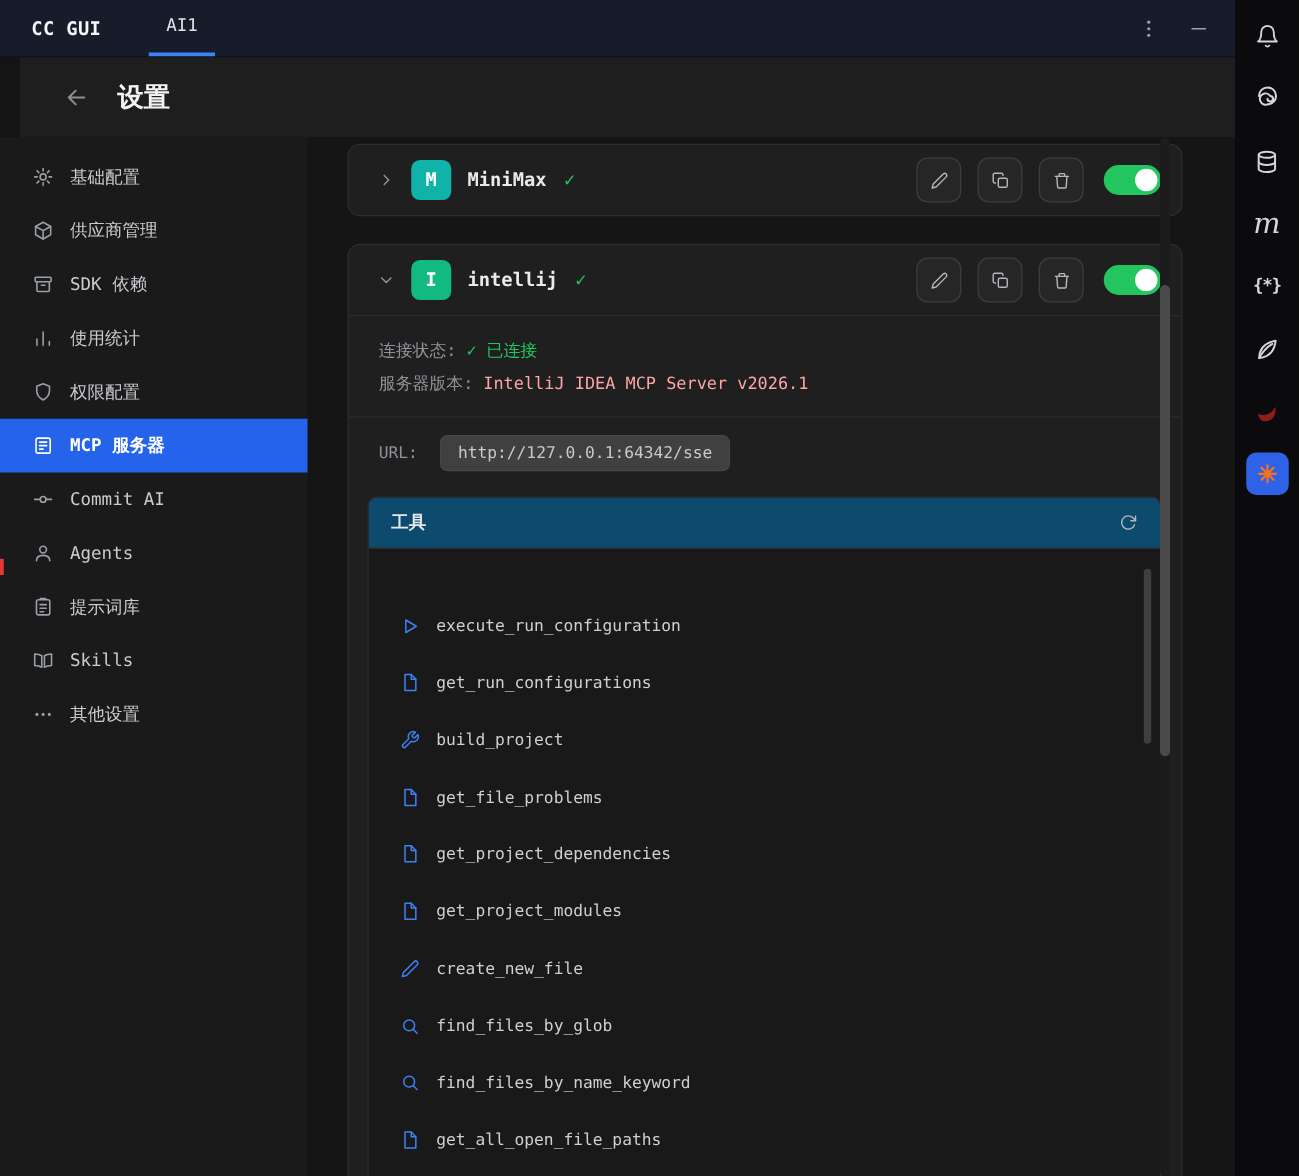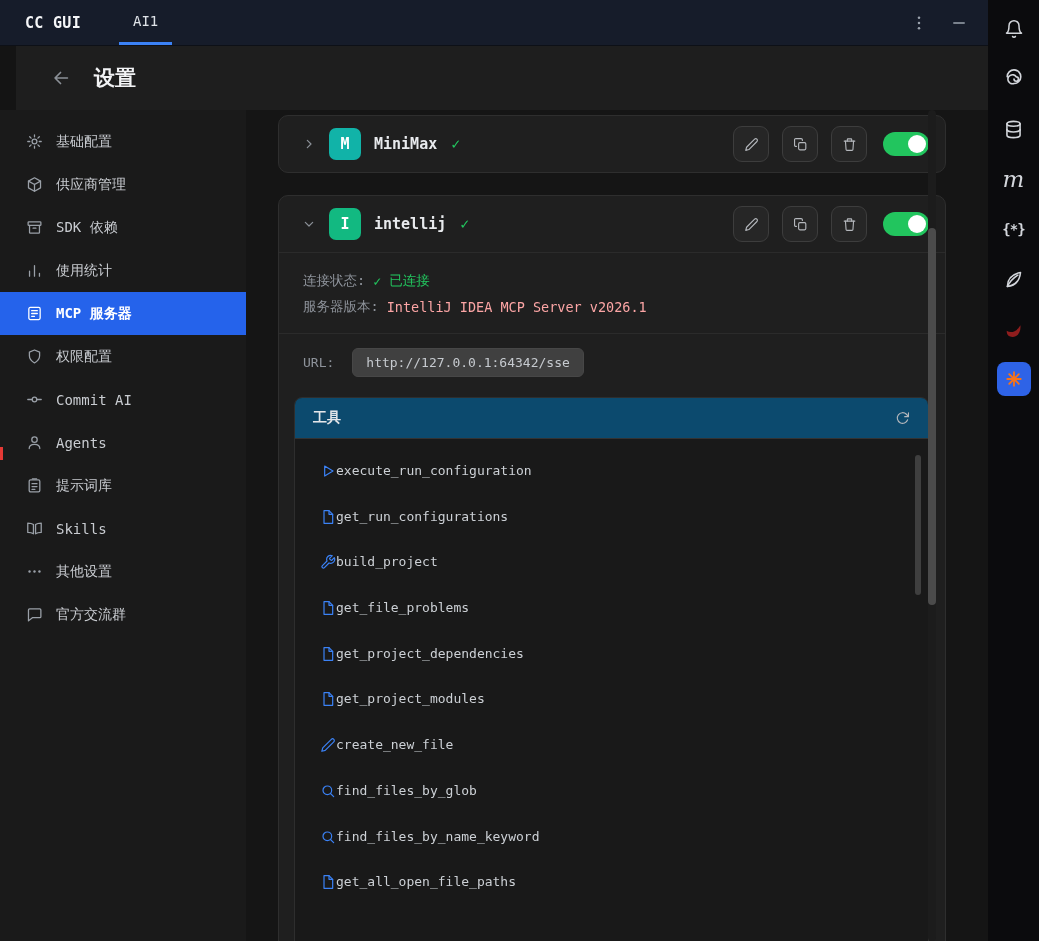--- a/index.html
+++ b/index.html
@@ -64,21 +64,21 @@
   .url-box{background:#404040;border:1px solid #474747;border-radius:6px;padding:6px 13px;color:#c6cacf;font-size:13px;cursor:text;}
 
   .tools{margin:6px 16px 16px 15px;border:1px solid #2e2e2e;border-radius:8px;overflow:hidden;position:relative;}
   .tools-head{height:40px;background:#0c4a6e;display:flex;align-items:center;justify-content:space-between;
               padding:0 18px;border-bottom:1px solid #333;}
   .tools-title{font-size:14px;font-weight:bold;color:#e4e6e9;}
   .refresh{color:#b4b7bc;cursor:pointer;}
   .tools-body{background:#191919;padding:16px 0 0 17px;height:520px;position:relative;box-sizing:border-box;}
   .tcount{font-size:13px;color:#878c93;height:20px;}
   .tool-list{margin-top:8px;}
-  .tool-row{height:45.7px;display:flex;align-items:flex-start;padding-left:8px;cursor:pointer;}
+  .tool-row{height:45.7px;display:flex;align-items:flex-end;gap:13px;padding-left:8px;cursor:pointer;}
   .tool-ic{color:#3b82f6;flex:none;}
   .tool-name{font-size:13px;color:#ccd0d5;}
   .inner-thumb{position:absolute;right:7px;top:16px;width:6px;height:140px;background:#3f3f3f;border-radius:3px;}
 
   .main-track{position:absolute;top:110px;bottom:0;right:103px;width:8px;background:#1c1c1c;border-radius:4px;}
   .main-thumb{position:absolute;top:228px;right:103px;width:8px;height:377px;background:#4b4b4b;border-radius:4px;z-index:4;}
   .edge-marker{position:absolute;left:0;top:447px;width:3px;height:13px;background:#e53935;z-index:6;}
 </style>
 </head>
 <body>
@@ -176,32 +176,32 @@
           <path d="M10 13h4"></path>
         </svg>
       <span>SDK 依赖</span>
     </div>
     <div class="side-item">
       <svg class="s si" width="17" height="17" viewBox="0 0 24 24">
           <path d="M5 20v-7M12 20V5M19 20v-4"></path>
         </svg>
       <span>使用统计</span>
     </div>
+    <div class="side-item">
+      <svg class="s si" width="17" height="17" viewBox="0 0 24 24">
+          <path d="M12 2.8l7.2 2.9v5.4c0 4.8-3.1 7.8-7.2 10-4.1-2.2-7.2-5.2-7.2-10V5.7L12 2.8z"></path>
+        </svg>
+      <span>权限配置</span>
+    </div>
     <div class="side-item active">
       <svg class="s si" width="17" height="17" viewBox="0 0 24 24">
           <rect x="4" y="3.5" width="16" height="17" rx="2"></rect>
           <path d="M8 8h8M8 12h8M8 16h4"></path>
         </svg>
       <span>MCP 服务器</span>
-    </div>
-    <div class="side-item">
-      <svg class="s si" width="17" height="17" viewBox="0 0 24 24">
-          <path d="M12 2.8l7.2 2.9v5.4c0 4.8-3.1 7.8-7.2 10-4.1-2.2-7.2-5.2-7.2-10V5.7L12 2.8z"></path>
-        </svg>
-      <span>权限配置</span>
     </div>
     <div class="side-item">
       <svg class="s si" width="17" height="17" viewBox="0 0 24 24">
           <circle cx="12" cy="12" r="3.2"></circle>
           <path d="M2.5 12h6.3M15.2 12h6.3"></path>
         </svg>
       <span>Commit AI</span>
     </div>
     <div class="side-item">
       <svg class="s si" width="17" height="17" viewBox="0 0 24 24">
@@ -224,26 +224,20 @@
         </svg>
       <span>Skills</span>
     </div>
     <div class="side-item">
       <svg class="s si" width="17" height="17" viewBox="0 0 24 24" style="stroke:none;fill:currentColor;">
           <circle cx="5" cy="12" r="1.7"></circle>
           <circle cx="12" cy="12" r="1.7"></circle>
           <circle cx="19" cy="12" r="1.7"></circle>
         </svg>
       <span>其他设置</span>
-    </div>
-    <div class="side-item">
-      <svg class="s si" width="17" height="17" viewBox="0 0 24 24">
-          <path d="M21 15a1.5 1.5 0 0 1-1.5 1.5H9L3.5 21V5.5A1.5 1.5 0 0 1 5 4h14.5A1.5 1.5 0 0 1 21 5.5V15z"></path>
-        </svg>
-      <span>官方交流群</span>
     </div>
   </div>
 
   <div class="main">
 
     <div class="card">
       <div class="card-head">
         <svg class="s chev" width="16" height="16" viewBox="0 0 24 24">
             <path d="M9.5 6.5l5.5 5.5-5.5 5.5"></path>
           </svg>

